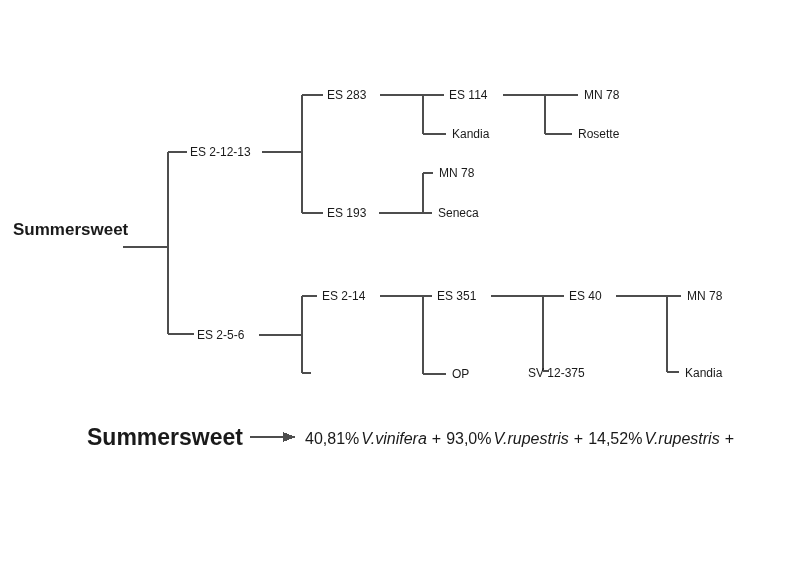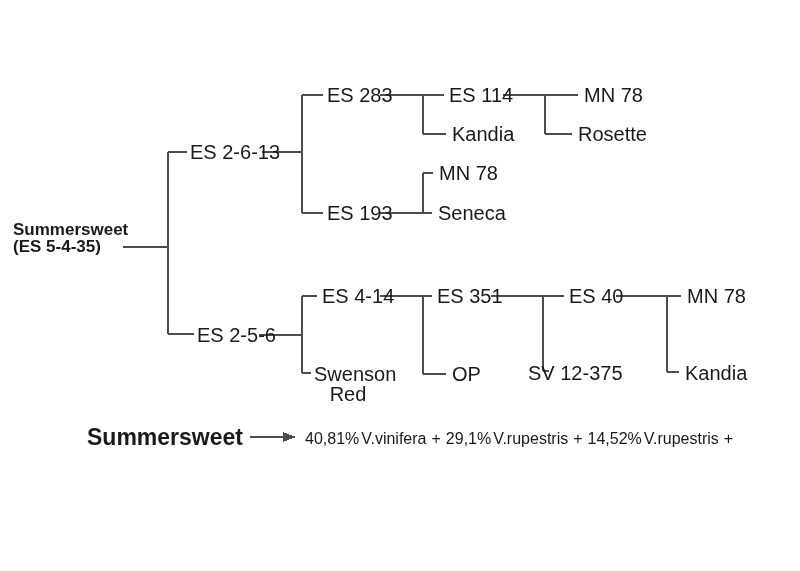--- a/index.html
+++ b/index.html
@@ -11,21 +11,21 @@
     font-family:"Liberation Sans","DejaVu Sans",sans-serif;
     color:var(--text-color,#1a1a1a);
     overflow:hidden;
   }
   .lines{
     position:absolute;left:0;top:0;
     color:var(--line-color,#4d4d4d);
   }
   .node{
     position:absolute;
-    font-size:20px;
+    font-size:12px;
     line-height:18px;
     white-space:nowrap;
     transform:translateY(-50%);
   }
   .node.multiline{
     white-space:normal;
     text-align:center;
     transform:none;
     line-height:20px;
   }
@@ -46,21 +46,21 @@
     white-space:nowrap;
   }
   .comp-lines{
     position:absolute;
     left:305px;top:427px;
     font-size:16px;
     line-height:23px;
     white-space:nowrap;
   }
   .comp-row{display:block;}
-  .sp{padding-left:2px;margin-top:15px;}
+  .sp{font-style:italic;padding-left:2px;margin-top:15px;}
   .plus{padding:0 5px;}
 </style>
 </head>
 <body>
 
 <div class="stage">
 
   <svg class="lines" width="800" height="571" viewBox="0 0 800 571" shape-rendering="crispEdges">
     <g stroke="currentColor" stroke-width="2" fill="none">
 
@@ -105,45 +105,43 @@
     </g>
 
     <g>
       <path d="M250 437 H285" stroke="currentColor" stroke-width="1.6" fill="none"></path>
       <polygon points="296,437 283,432 283,442" fill="currentColor" stroke="none"></polygon>
     </g>
   </svg>
 
   <div class="root-label">
     <div>Summersweet</div>
-    <div>(ES 5-4-35)</div>
   </div>
 
-  <span class="node" style="left:190px;top:152px">ES 2-6-13</span>
+  <span class="node" style="left:190px;top:152px">ES 2-12-13</span>
   <span class="node" style="left:197px;top:335px">ES 2-5-6</span>
 
   <span class="node" style="left:327px;top:95px">ES 283</span>
   <span class="node" style="left:327px;top:213px">ES 193</span>
   <span class="node" style="left:449px;top:95px">ES 114</span>
   <span class="node" style="left:452px;top:134px">Kandia</span>
   <span class="node" style="left:584px;top:95px">MN 78</span>
   <span class="node" style="left:578px;top:134px">Rosette</span>
   <span class="node" style="left:439px;top:173px">MN 78</span>
   <span class="node" style="left:438px;top:213px">Seneca</span>
 
-  <span class="node" style="left:322px;top:296px">ES 4-14</span>
-  <span class="node multiline" style="left:314px;top:364px;width:68px">Swenson Red</span>
+  <span class="node" style="left:322px;top:296px">ES 2-14</span>
   <span class="node" style="left:437px;top:296px">ES 351</span>
   <span class="node" style="left:452px;top:374px">OP</span>
   <span class="node" style="left:569px;top:296px">ES 40</span>
   <span class="node" style="left:528px;top:373px">SV 12-375</span>
   <span class="node" style="left:687px;top:296px">MN 78</span>
   <span class="node" style="left:685px;top:373px">Kandia</span>
 
   <span class="comp-title">Summersweet</span>
 
   <div class="comp-lines">
     <span class="comp-row">
-      <span>40,81%</span><span class="sp">V.vinifera</span><span class="plus">+</span><span>29,1%</span><span class="sp">V.rupestris</span><span class="plus">+</span><span>14,52%</span><span class="sp">V.rupestris</span><span class="plus">+</span>
+      <span>40,81%</span><span class="sp">V.vinifera</span><span class="plus">+</span><span>93,0%</span><span class="sp">V.rupestris</span><span class="plus">+</span><span>14,52%</span><span class="sp">V.rupestris</span><span class="plus">+</span>
     </span>
   </div>
 
 </div>
 
 </body></html>

